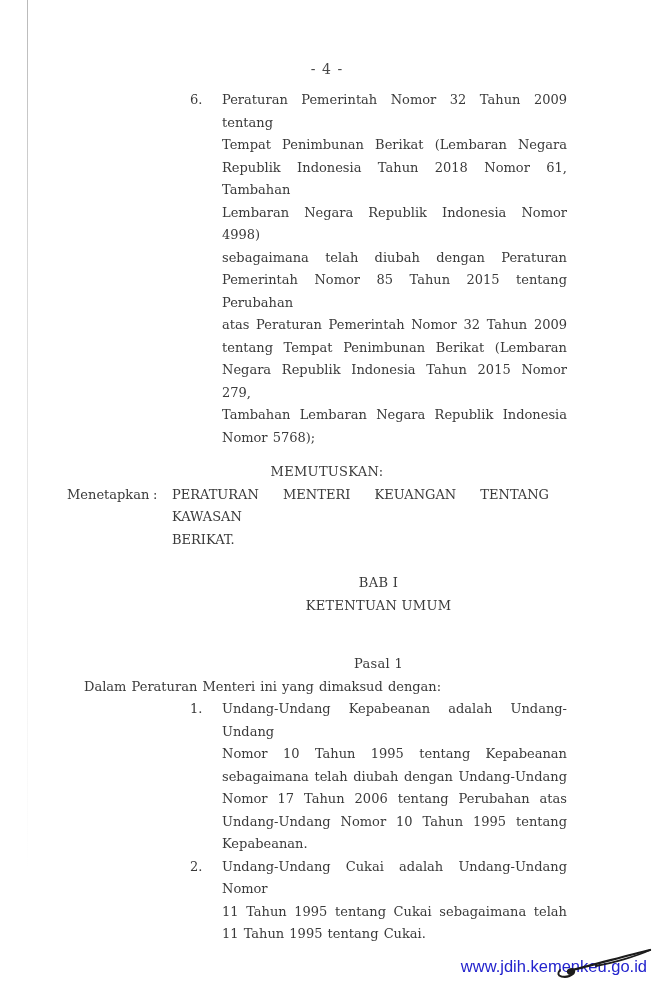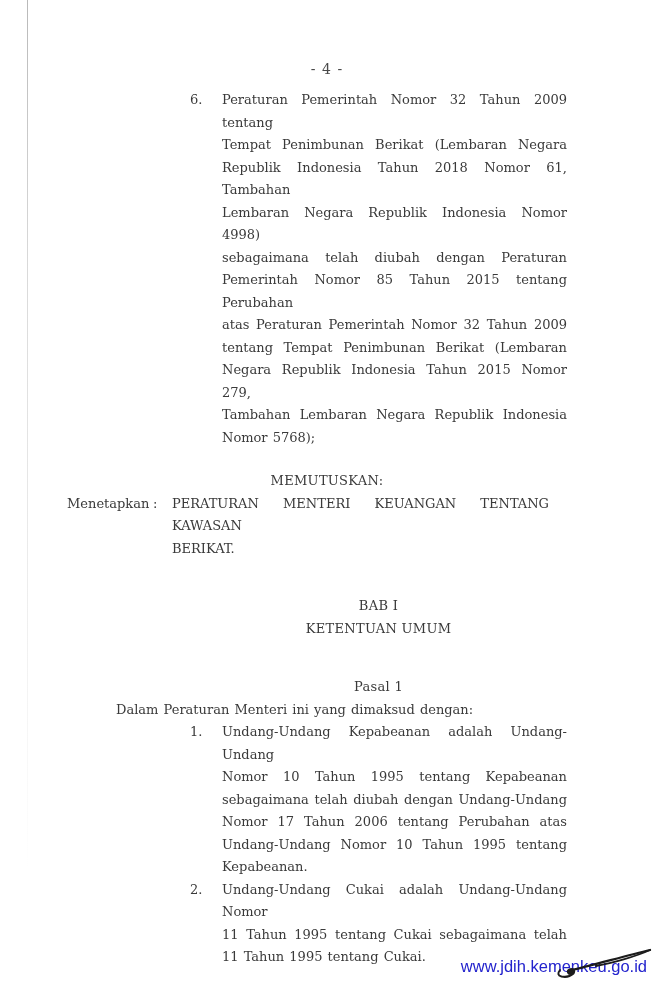--- a/index.html
+++ b/index.html
@@ -59,21 +59,21 @@
     text-align: justify;
     text-align-last: justify;
   }
   .line.last {
     white-space: normal;
     text-align: left;
     text-align-last: left;
   }
   .item6 { margin-top: 11px; }
   .memutuskan {
-    margin-top: 21px;
+    margin-top: 12px;
     text-align: center;
     font-size: 13px;
     line-height: 22.5px;
     letter-spacing: 0.3px;
   }
   .menetapkan-row {
     display: flex;
     margin-left: 67px;
     width: 482px;
   }
@@ -92,24 +92,24 @@
     width: 377px;
   }
   .heading {
     margin-left: 190px;
     width: 377px;
     text-align: center;
     font-size: 13px;
     line-height: 22.5px;
     letter-spacing: 0.3px;
   }
-  .heading.bab { margin-top: 35px; }
+  .heading.bab { margin-top: 21px; }
   .heading.pasal { margin-top: 36px; }
   .intro {
-    margin-left: 116px;
+    margin-left: 84px;
     width: 377px;
     font-size: 13px;
     line-height: 22.5px;
     word-spacing: 1px;
   }
   .footer-link {
     position: absolute;
     right: 7px;
     top: 957px;
     font-family: "Liberation Sans", sans-serif;

